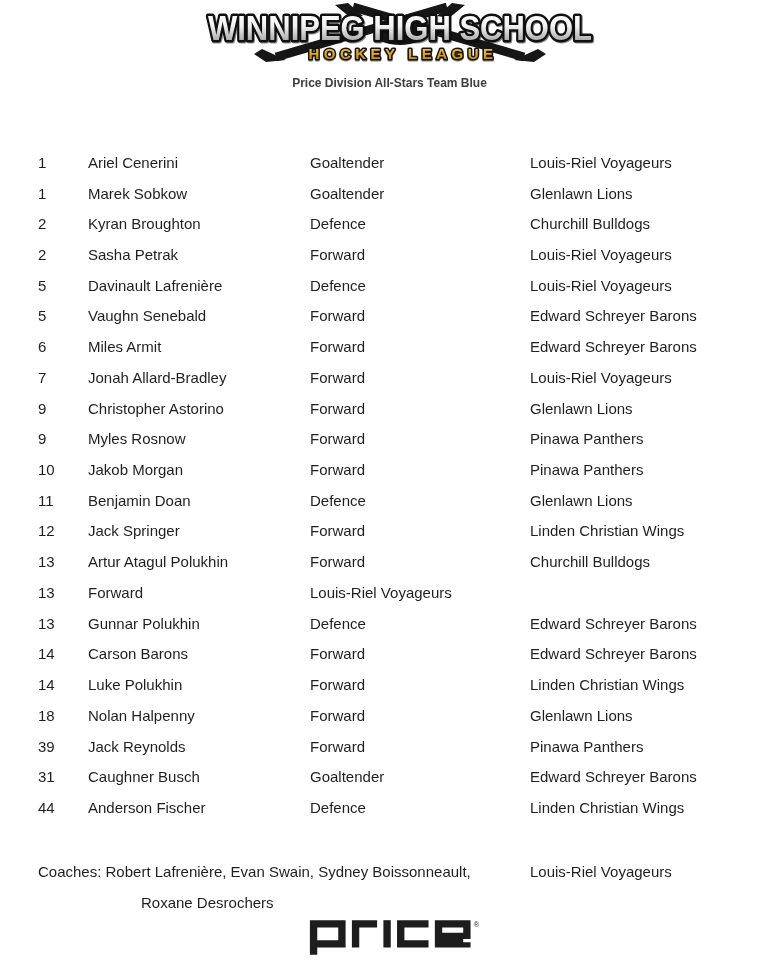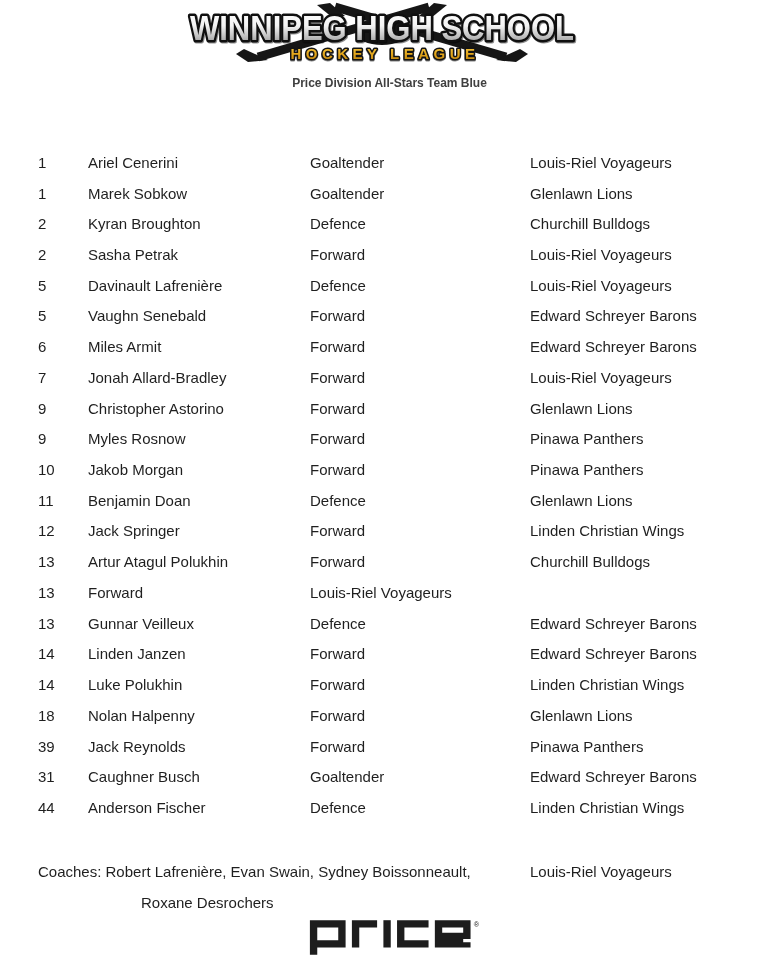--- a/index.html
+++ b/index.html
@@ -1,20 +1,20 @@
 <!DOCTYPE html>
 <html><head>
 <meta charset="utf-8">
 <style>
   html,body { margin:0; padding:0; background:#ffffff; }
   .page {
     position:relative; width:763px; height:964px; background:#ffffff;
     font-family:"Liberation Sans", sans-serif; color:#1f1f1f; overflow:hidden;
   }
-  .logo-wrap { position:absolute; left:186px; top:3px; width:392px; height:60px; }
+  .logo-wrap { position:absolute; left:204px; top:3px; width:392px; height:60px; }
   .logo-wrap svg { overflow:visible; }
   .chrome-text {
     font-family:"Liberation Sans", sans-serif; font-weight:bold;
     paint-order:stroke; stroke:#101010; stroke-width:5px; stroke-linejoin:round;
     filter:drop-shadow(1.2px 1.8px 0.7px rgba(0,0,0,0.45));
   }
   .gold-text {
     font-family:"Liberation Sans", sans-serif; font-weight:bold;
     paint-order:stroke; stroke:#141414; stroke-width:3px; stroke-linejoin:round;
     letter-spacing:4.5px;
@@ -171,28 +171,28 @@
     </div>
 
     <div class="row">
       <span>13</span>
       <span>Forward</span>
       <span>Louis-Riel Voyageurs</span>
     </div>
 
     <div class="row">
       <span>13</span>
-      <span>Gunnar Veilleux</span>
+      <span>Gunnar Polukhin</span>
       <span>Defence</span>
       <span>Edward Schreyer Barons</span>
     </div>
 
     <div class="row">
       <span>14</span>
-      <span>Linden Janzen</span>
+      <span>Carson Barons</span>
       <span>Forward</span>
       <span>Edward Schreyer Barons</span>
     </div>
 
     <div class="row">
       <span>14</span>
       <span>Luke Polukhin</span>
       <span>Forward</span>
       <span>Linden Christian Wings</span>
     </div>

